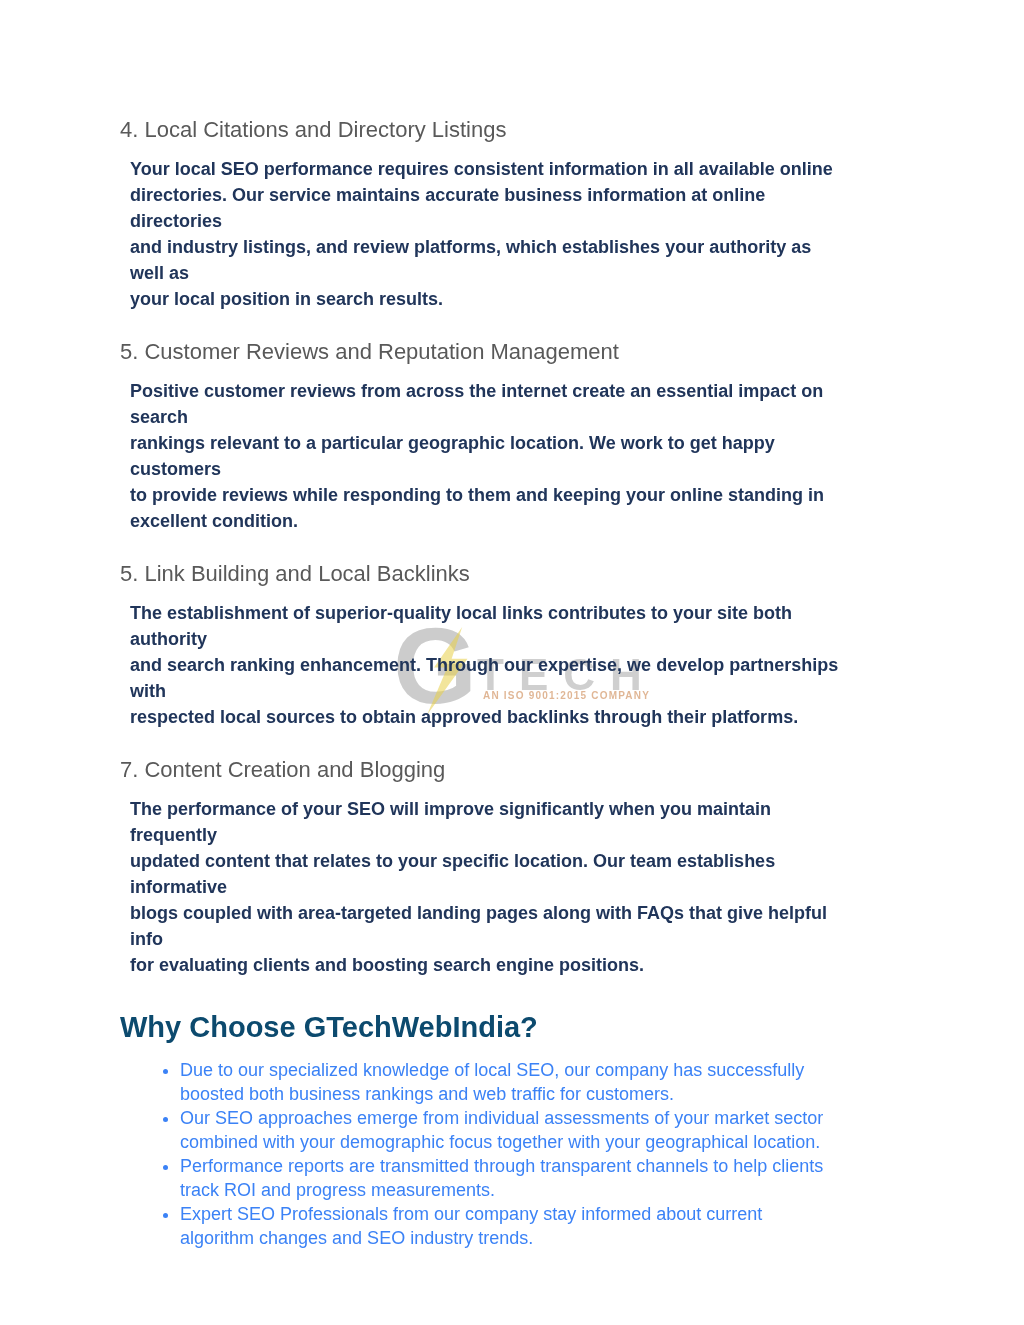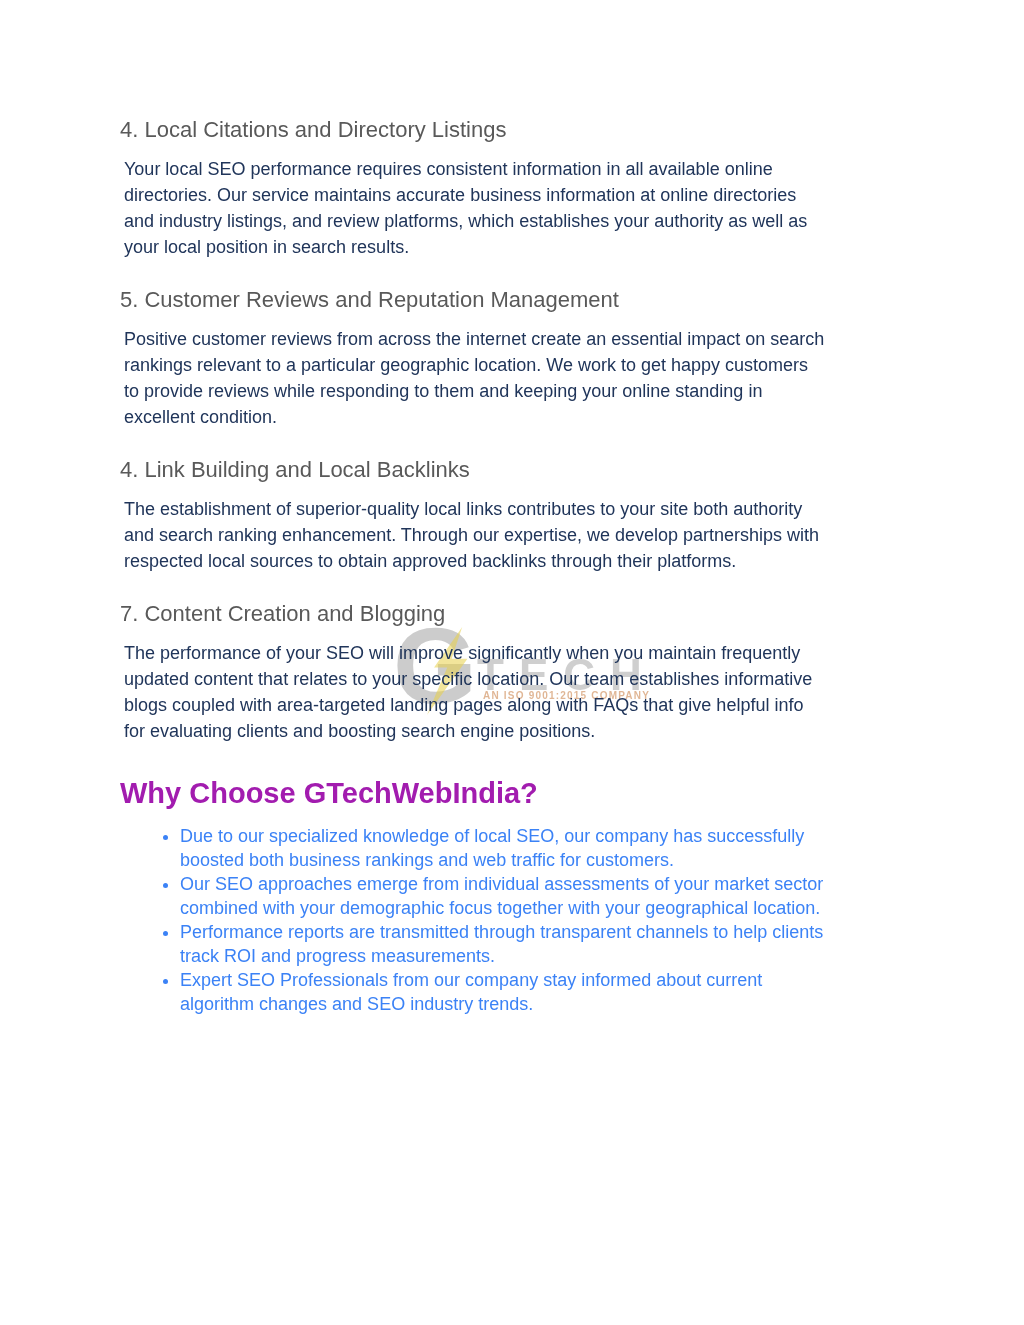--- a/index.html
+++ b/index.html
@@ -73,32 +73,33 @@
     margin: 26px 0 12px 0;
     font-size: 22px;
     font-weight: 400;
     line-height: 28px;
     color: #595959;
   }
   .section:first-child .section-heading {
     margin-top: 0;
   }
   .section-body {
-    margin: 4px;
+    margin: 10px;
     font-size: 18px;
     line-height: 26px;
     color: #20355a;
     white-space: pre-line;
+    font-weight: bold;
   }
   .why-title {
     margin: 30px 0 12px 0;
     font-size: 29px;
     font-weight: bold;
     line-height: 38px;
-    color: #a21caf;
+    color: #0c4a6e;
   }
   .why-list {
     margin: 0;
     padding: 0 0 0 60px;
     list-style: disc;
   }
   .why-list li {
     font-size: 18px;
     line-height: 24px;
     color: #3b82f6;
@@ -131,21 +132,21 @@
 
     <div class="section">
       <h3 class="section-heading">5. Customer Reviews and Reputation Management</h3>
       <p class="section-body">Positive customer reviews from across the internet create an essential impact on search
 rankings relevant to a particular geographic location. We work to get happy customers
 to provide reviews while responding to them and keeping your online standing in
 excellent condition.</p>
     </div>
 
     <div class="section">
-      <h3 class="section-heading">4. Link Building and Local Backlinks</h3>
+      <h3 class="section-heading">5. Link Building and Local Backlinks</h3>
       <p class="section-body">The establishment of superior-quality local links contributes to your site both authority
 and search ranking enhancement. Through our expertise, we develop partnerships with
 respected local sources to obtain approved backlinks through their platforms.</p>
     </div>
 
     <div class="section">
       <h3 class="section-heading">7. Content Creation and Blogging</h3>
       <p class="section-body">The performance of your SEO will improve significantly when you maintain frequently
 updated content that relates to your specific location. Our team establishes informative
 blogs coupled with area-targeted landing pages along with FAQs that give helpful info

